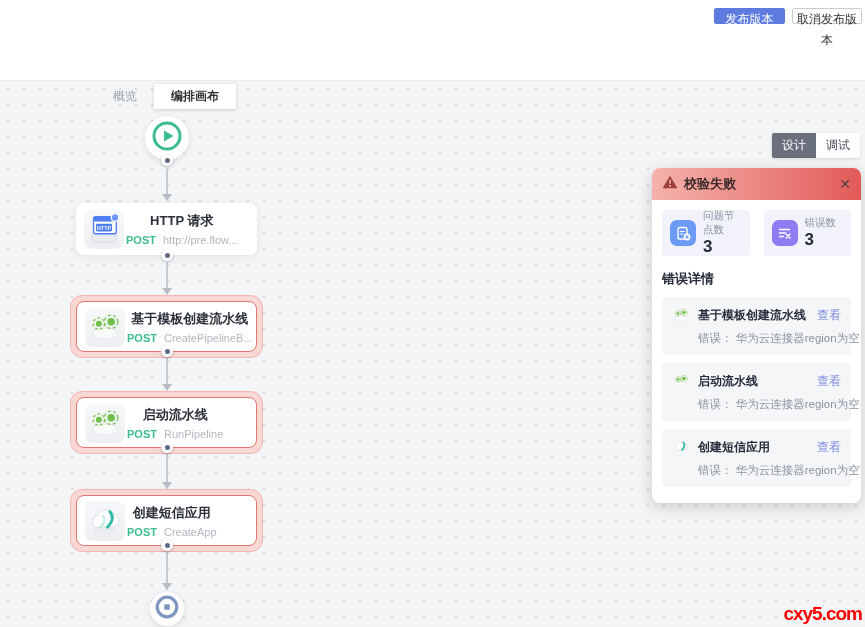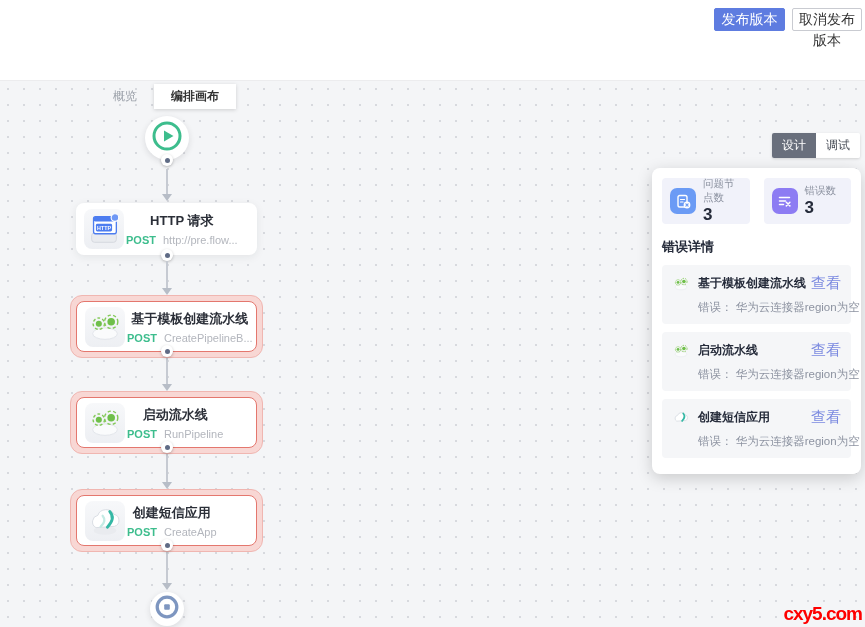--- a/index.html
+++ b/index.html
@@ -2,21 +2,21 @@
 <html><head>
 <meta charset="utf-8">
 <style>
   * { margin:0; padding:0; box-sizing:border-box; }
   html,body { width:865px; height:627px; overflow:hidden; background:#fff;
     font-family:"Liberation Sans","DejaVu Sans",sans-serif; position:relative; }
 
   
   .topbar { position:absolute; top:0; left:0; width:865px; height:81px; background:#fff;
     border-bottom:1px solid #ececee; z-index:5; }
-  .btn { position:absolute; top:8px; height:23px; font-size:14px; border-radius:2px;
+  .btn { position:absolute; top:8px; height:16px; font-size:12px; border-radius:2px;
     text-align:center; line-height:21px; cursor:pointer; }
   .btn-publish { left:714px; width:71px; background:#5e7ce0; color:#fff; border:1px solid #5e7ce0; }
   .btn-cancel  { left:792px; width:70px; background:#fff; color:#333; border:1px solid #c9cbd1; }
 
   
   .canvas { position:absolute; top:81px; left:0; width:865px; height:546px;
     background-color:#f4f5f7;
     background-image:radial-gradient(circle,#d7d9de 1.1px, transparent 1.4px);
     background-size:16px 16px; }
 
@@ -79,21 +79,21 @@
     justify-content:center; flex:none; }
   .stat-icon.blue { background:#6b9bf5; }
   .stat-icon.purple { background:#8d7cf3; }
   .stat-label { font-size:10.5px; color:#8d93a1; }
   .stat-value { font-size:17px; font-weight:bold; color:#252b3a; line-height:1.15; }
   .details-heading { font-size:13px; font-weight:bold; color:#252b3a; margin:14px 0 9px; }
   .error-card { background:#f5f6f8; border-radius:4px; padding:9px 10px; margin-bottom:8px; }
   .ec-row { display:flex; align-items:center; }
   .ec-icon { width:18px; height:18px; margin-right:8px; flex:none; }
   .ec-title { flex:1; font-size:12px; font-weight:bold; color:#252b3a; white-space:nowrap; }
-  .ec-view { font-size:15px; color:#7b8ae0; cursor:pointer; }
+  .ec-view { font-size:12px; color:#7b8ae0; cursor:pointer; }
   .ec-msg { margin-top:7px; margin-left:26px; font-size:11.5px; color:#8d93a1; white-space:nowrap; }
 
   .watermark { position:absolute; right:3px; bottom:2px; font-size:19px; font-weight:bold;
     color:#fe0000; letter-spacing:-1px; z-index:6; }
 </style>
 </head>
 <body>
 
 <div class="topbar">
   <div class="btn btn-publish">发布版本</div>
@@ -219,20 +219,31 @@
   <div class="terminal end">
     <span>
       <svg width="28" height="28" viewBox="0 0 30 30">
         <circle cx="15" cy="15" r="10.5" fill="none" stroke="#7e96c0" stroke-width="3.5"></circle>
         <rect x="12" y="12" width="6" height="6" rx="1" fill="#7e96c0"></rect>
       </svg>
     </span>
   </div>
 
   <div class="error-panel">
+    <div class="ep-header">
+      <span>
+        <svg width="16" height="14" viewBox="0 0 16 14">
+          <path d="M8 0.8 L15.4 13.2 H0.6 Z" fill="#9c3f38"></path>
+          <rect x="7.25" y="4.6" width="1.5" height="4.3" rx="0.75" fill="#f0b2ac"></rect>
+          <circle cx="8" cy="10.9" r="1" fill="#f0b2ac"></circle>
+        </svg>
+      </span>
+      <span class="ep-title">校验失败</span>
+      <span class="ep-close">✕</span>
+    </div>
     <div class="ep-body">
       <div class="stats">
         <div class="stat-card">
           <span class="stat-icon blue">
             <svg width="15" height="15" viewBox="0 0 15 15">
               <rect x="2" y="1.5" width="9" height="11.5" rx="1.8" fill="none" stroke="#fff" stroke-width="1.4"></rect>
               <path d="M4.5 5.5h4 M4.5 8h2.5" stroke="#fff" stroke-width="1.2" stroke-linecap="round"></path>
               <circle cx="11" cy="11" r="3.4" fill="#fff"></circle>
               <path d="M9.9 9.9l2.2 2.2 M12.1 9.9l-2.2 2.2" stroke="#6b9bf5" stroke-width="1.2" stroke-linecap="round"></path>
             </svg>

